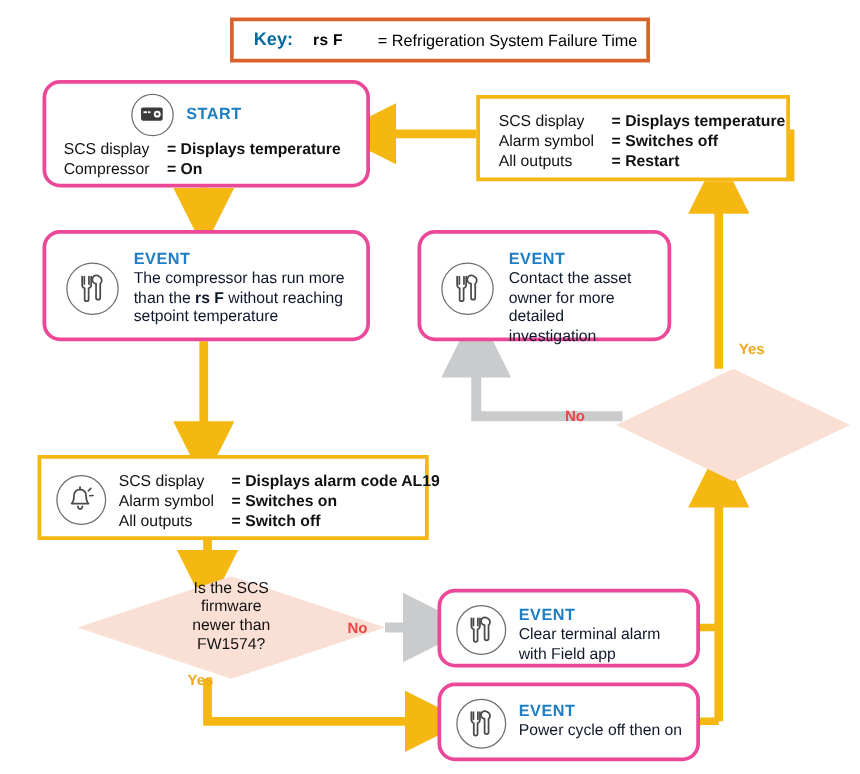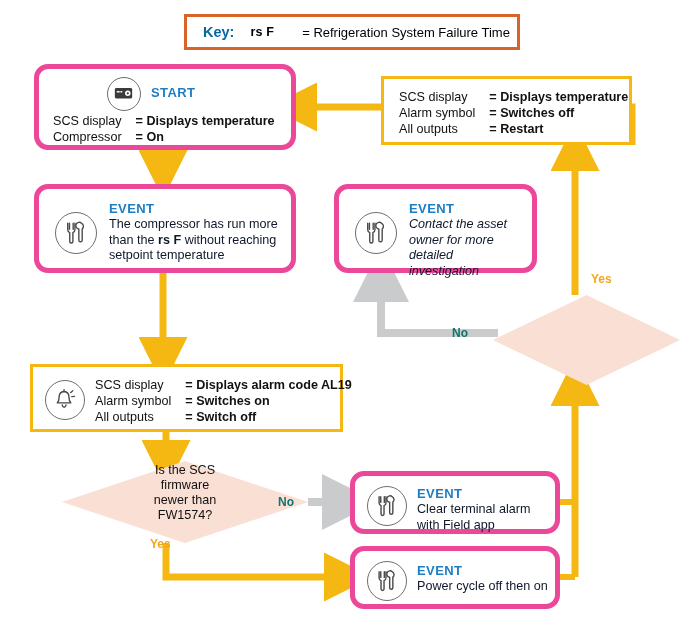--- a/index.html
+++ b/index.html
@@ -5,41 +5,41 @@
   html,body{margin:0;padding:0;background:#ffffff;}
   body{width:688px;height:619px;position:relative;font-family:"Liberation Sans",sans-serif;overflow:hidden;}
   #canvas{position:absolute;left:0;top:0;width:688px;height:619px;}
   .node{position:absolute;box-sizing:border-box;background:#ffffff;}
   
   .key-box{border:3px solid #d9642a;padding:0;display:flex;align-items:center;}
   .key-label{font-weight:bold;font-size:14.5px;color:#0369a1;margin-left:16px;}
   .key-term{font-weight:bold;font-size:12.5px;color:#000;margin-left:16px;letter-spacing:.2px;}
   .key-def{font-size:13px;color:#000;margin-left:28px;}
   
-  .blue-box{border:5px solid #ec4899;border-radius:14px;}
+  .blue-box{border:3px solid #ec4899;border-radius:14px;}
   
   .yellow-box{border:3px solid #f5b711;}
   
   .hdr{color:#1d7ec4;font-weight:bold;font-size:13px;letter-spacing:.4px;}
   .body-txt{color:#0f172a;font-size:12.6px;line-height:15.5px;}
   .b{font-weight:bold;}
   
   .defs{display:table;border-collapse:collapse;}
   .defrow{display:table-row;}
   .defk,.defv{display:table-cell;font-size:12.6px;color:#111;line-height:16px;white-space:nowrap;}
   .defv{padding-left:14px;font-weight:bold;}
   
   .icon-circle{position:absolute;border:1.4px solid #6d6e71;border-radius:50%;box-sizing:border-box;background:#fff;}
   
   .diamond{position:absolute;background:#f9dfd4;}
   .diamond-txt{position:absolute;text-align:center;font-size:12.6px;color:#111;line-height:15px;}
   
   .elabel{position:absolute;font-size:12px;font-weight:bold;}
   .elabel.yes{color:#f0a81e;}
-  .elabel.no{color:#0f766e;}
+  .elabel.no{color:#ef4444;}
   svg.edges{position:absolute;left:0;top:0;width:688px;height:619px;pointer-events:none;}
 </style>
 </head>
 <body>
 
 <div id="canvas">
 
   <svg class="edges" viewBox="0 0 688 619">
     <defs>
       <marker id="ymark" markerWidth="7" markerHeight="7" refX="3.0" refY="3.5" orient="auto">
@@ -182,21 +182,21 @@
   </div>
 
   <div class="node blue-box" style="left:334px;top:184px;width:203px;height:89px;">
     <div class="icon-circle" style="left:16px;top:23px;width:42px;height:42px;">
       <svg viewBox="0 0 42 42" width="39" height="39" style="display:block">
         <path d="M14.5 11 l0 6.5 M18.5 11 l0 6.5 M12.6 11 l0 6.8 q0 2.6 2.2 3.3 l0 9.6 q0 1.6 1.7 1.6 q1.7 0 1.7 -1.6 l0 -9.6 q2.2 -0.7 2.2 -3.3 l0 -6.8" fill="none" stroke="#4a4a4c" stroke-width="1.5" stroke-linecap="round" stroke-linejoin="round"></path>
         <path d="M27.6 11.2 a3.6 3.6 0 1 0 -3.0 6.0 l0 12.1 q0 1.7 1.8 1.7 q1.8 0 1.8 -1.7 l0 -12.1 a3.6 3.6 0 0 0 -0.6 -6.0 z" fill="none" stroke="#4a4a4c" stroke-width="1.5" stroke-linejoin="round"></path>
       </svg>
     </div>
     <div class="hdr" style="position:absolute;left:70px;top:12px;">EVENT</div>
-    <div class="body-txt" style="position:absolute;left:70px;top:28px;width:128px;font-style:italic;">
+    <div class="body-txt" style="position:absolute;left:70px;top:28px;width:128px;">
       <span>Contact the asset</span><br>
       <span>owner for more detailed</span><br>
       <span>investigation</span>
     </div>
   </div>
 
   <div class="node blue-box" style="left:350px;top:471px;width:210px;height:63px;">
     <div class="icon-circle" style="left:12px;top:10px;width:40px;height:40px;">
       <svg viewBox="0 0 42 42" width="37" height="37" style="display:block">
         <path d="M14.5 11 l0 6.5 M18.5 11 l0 6.5 M12.6 11 l0 6.8 q0 2.6 2.2 3.3 l0 9.6 q0 1.6 1.7 1.6 q1.7 0 1.7 -1.6 l0 -9.6 q2.2 -0.7 2.2 -3.3 l0 -6.8" fill="none" stroke="#4a4a4c" stroke-width="1.6" stroke-linecap="round" stroke-linejoin="round"></path>

